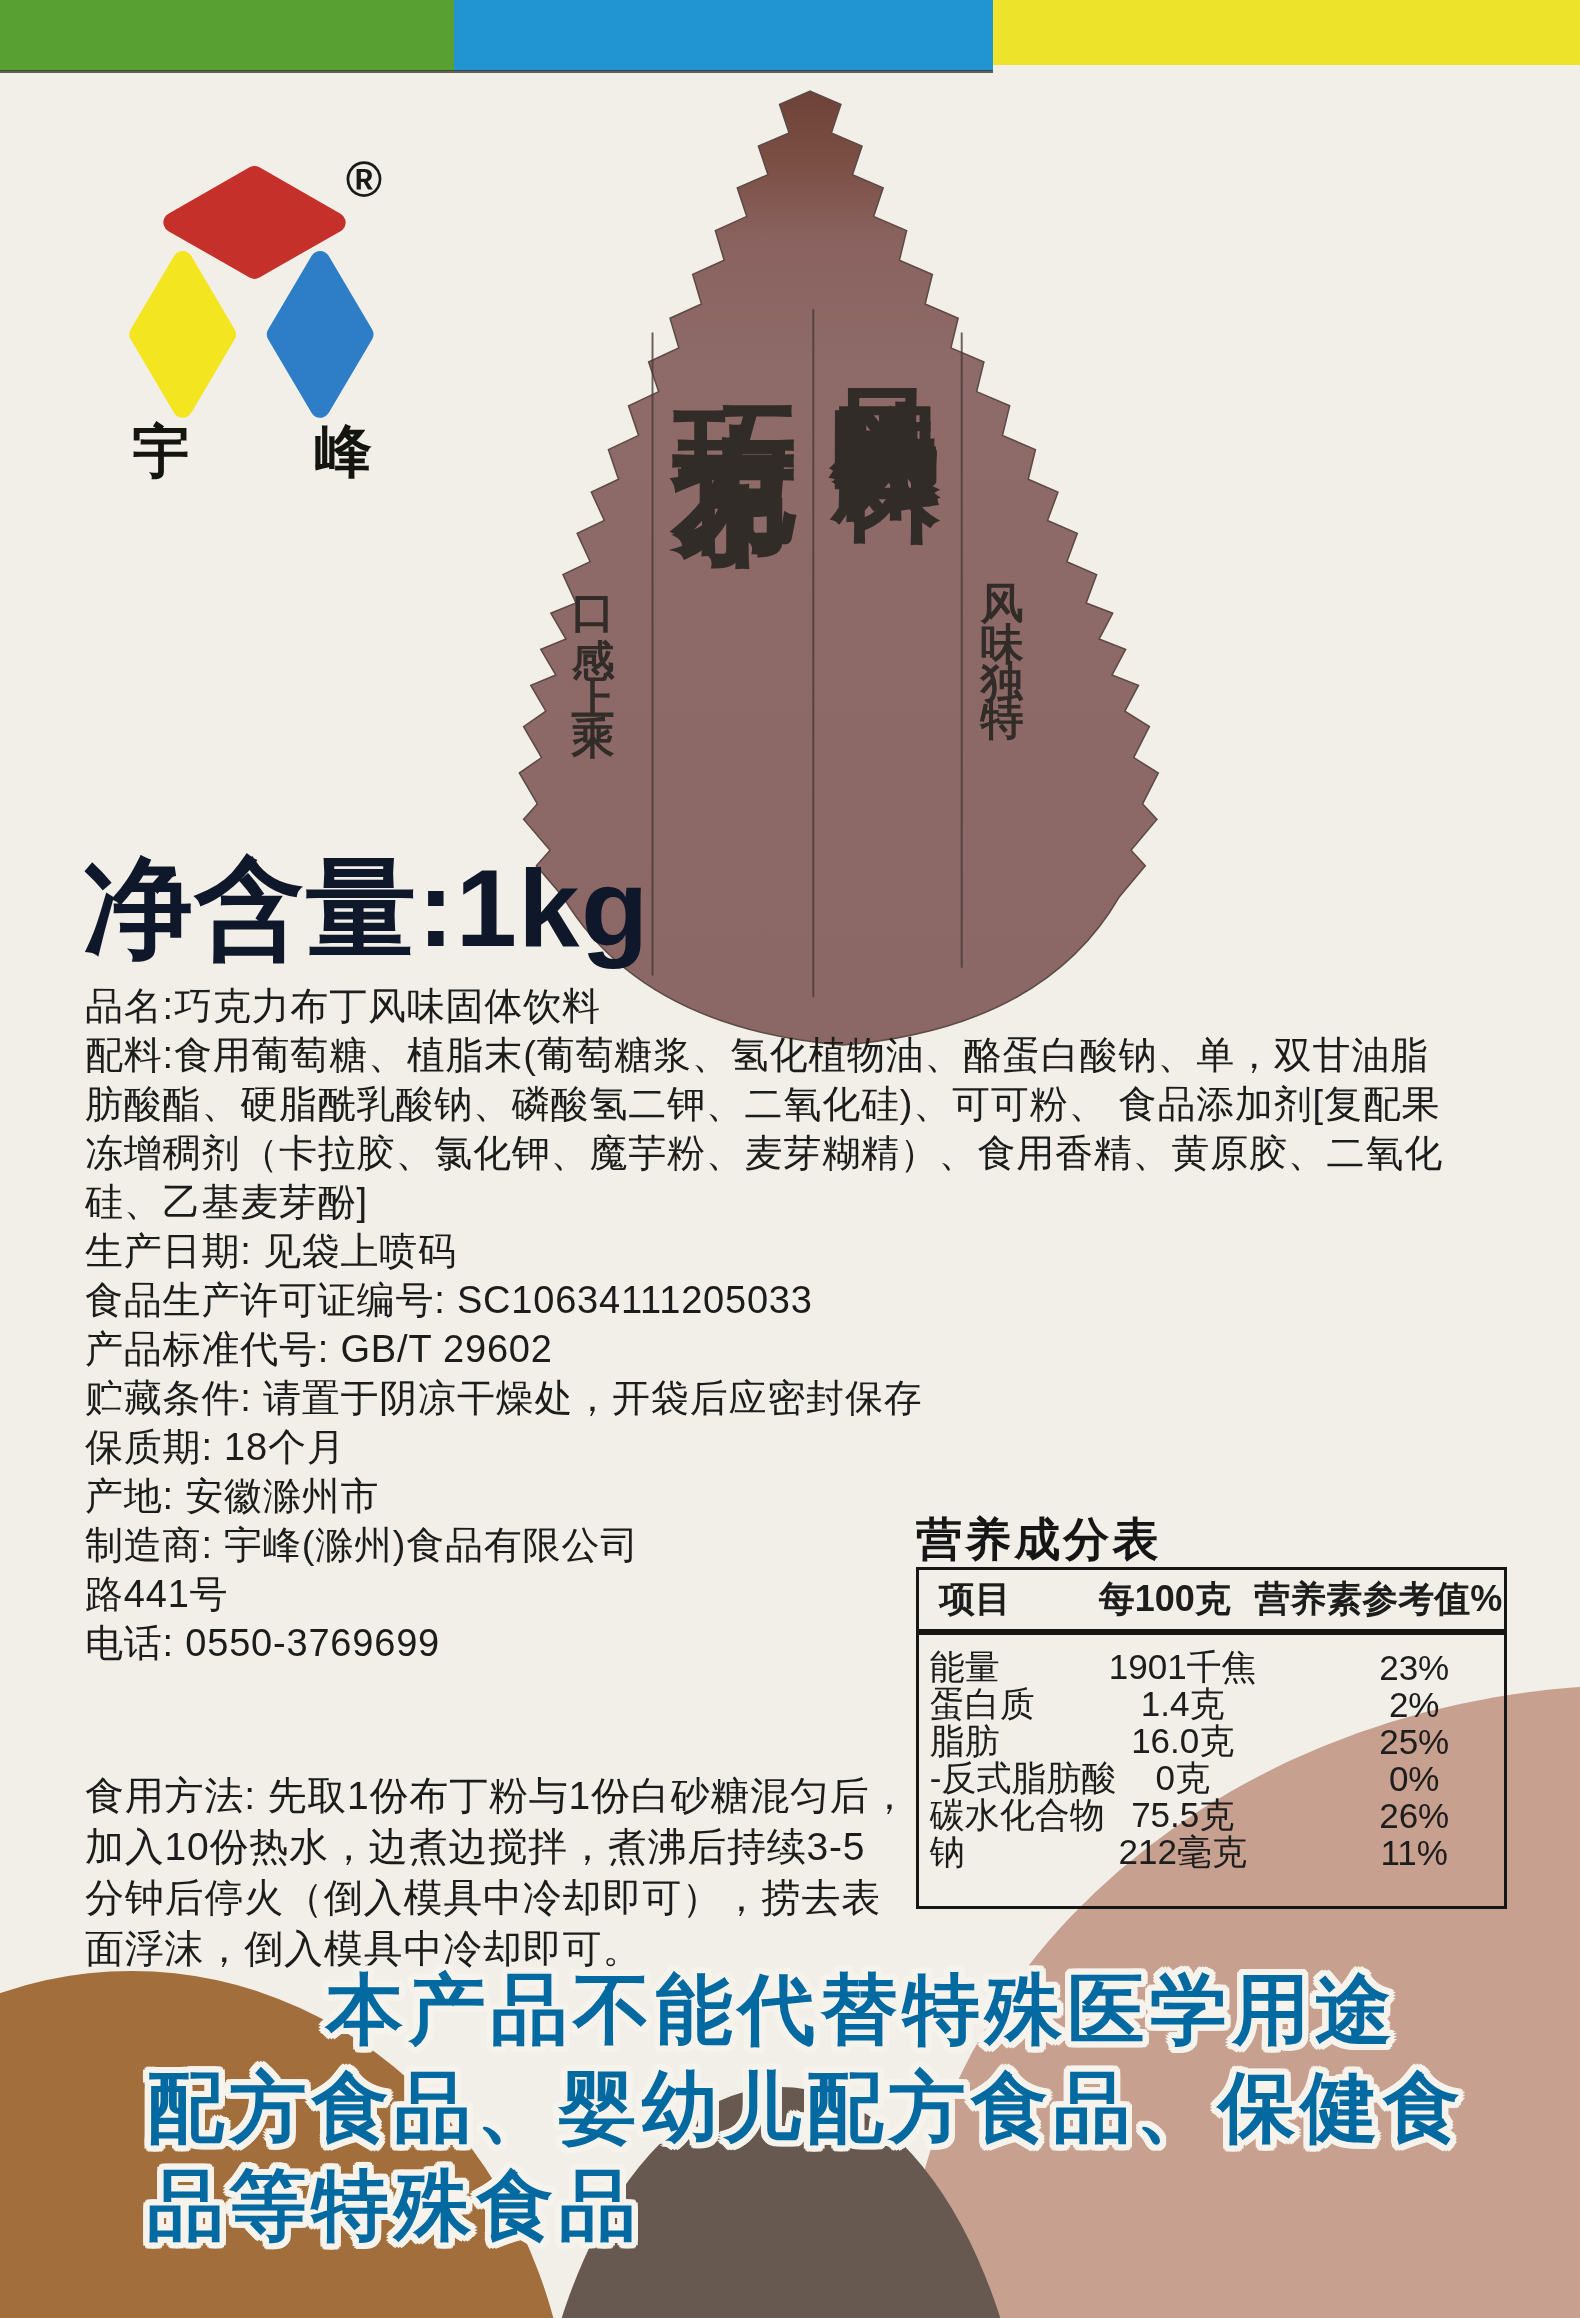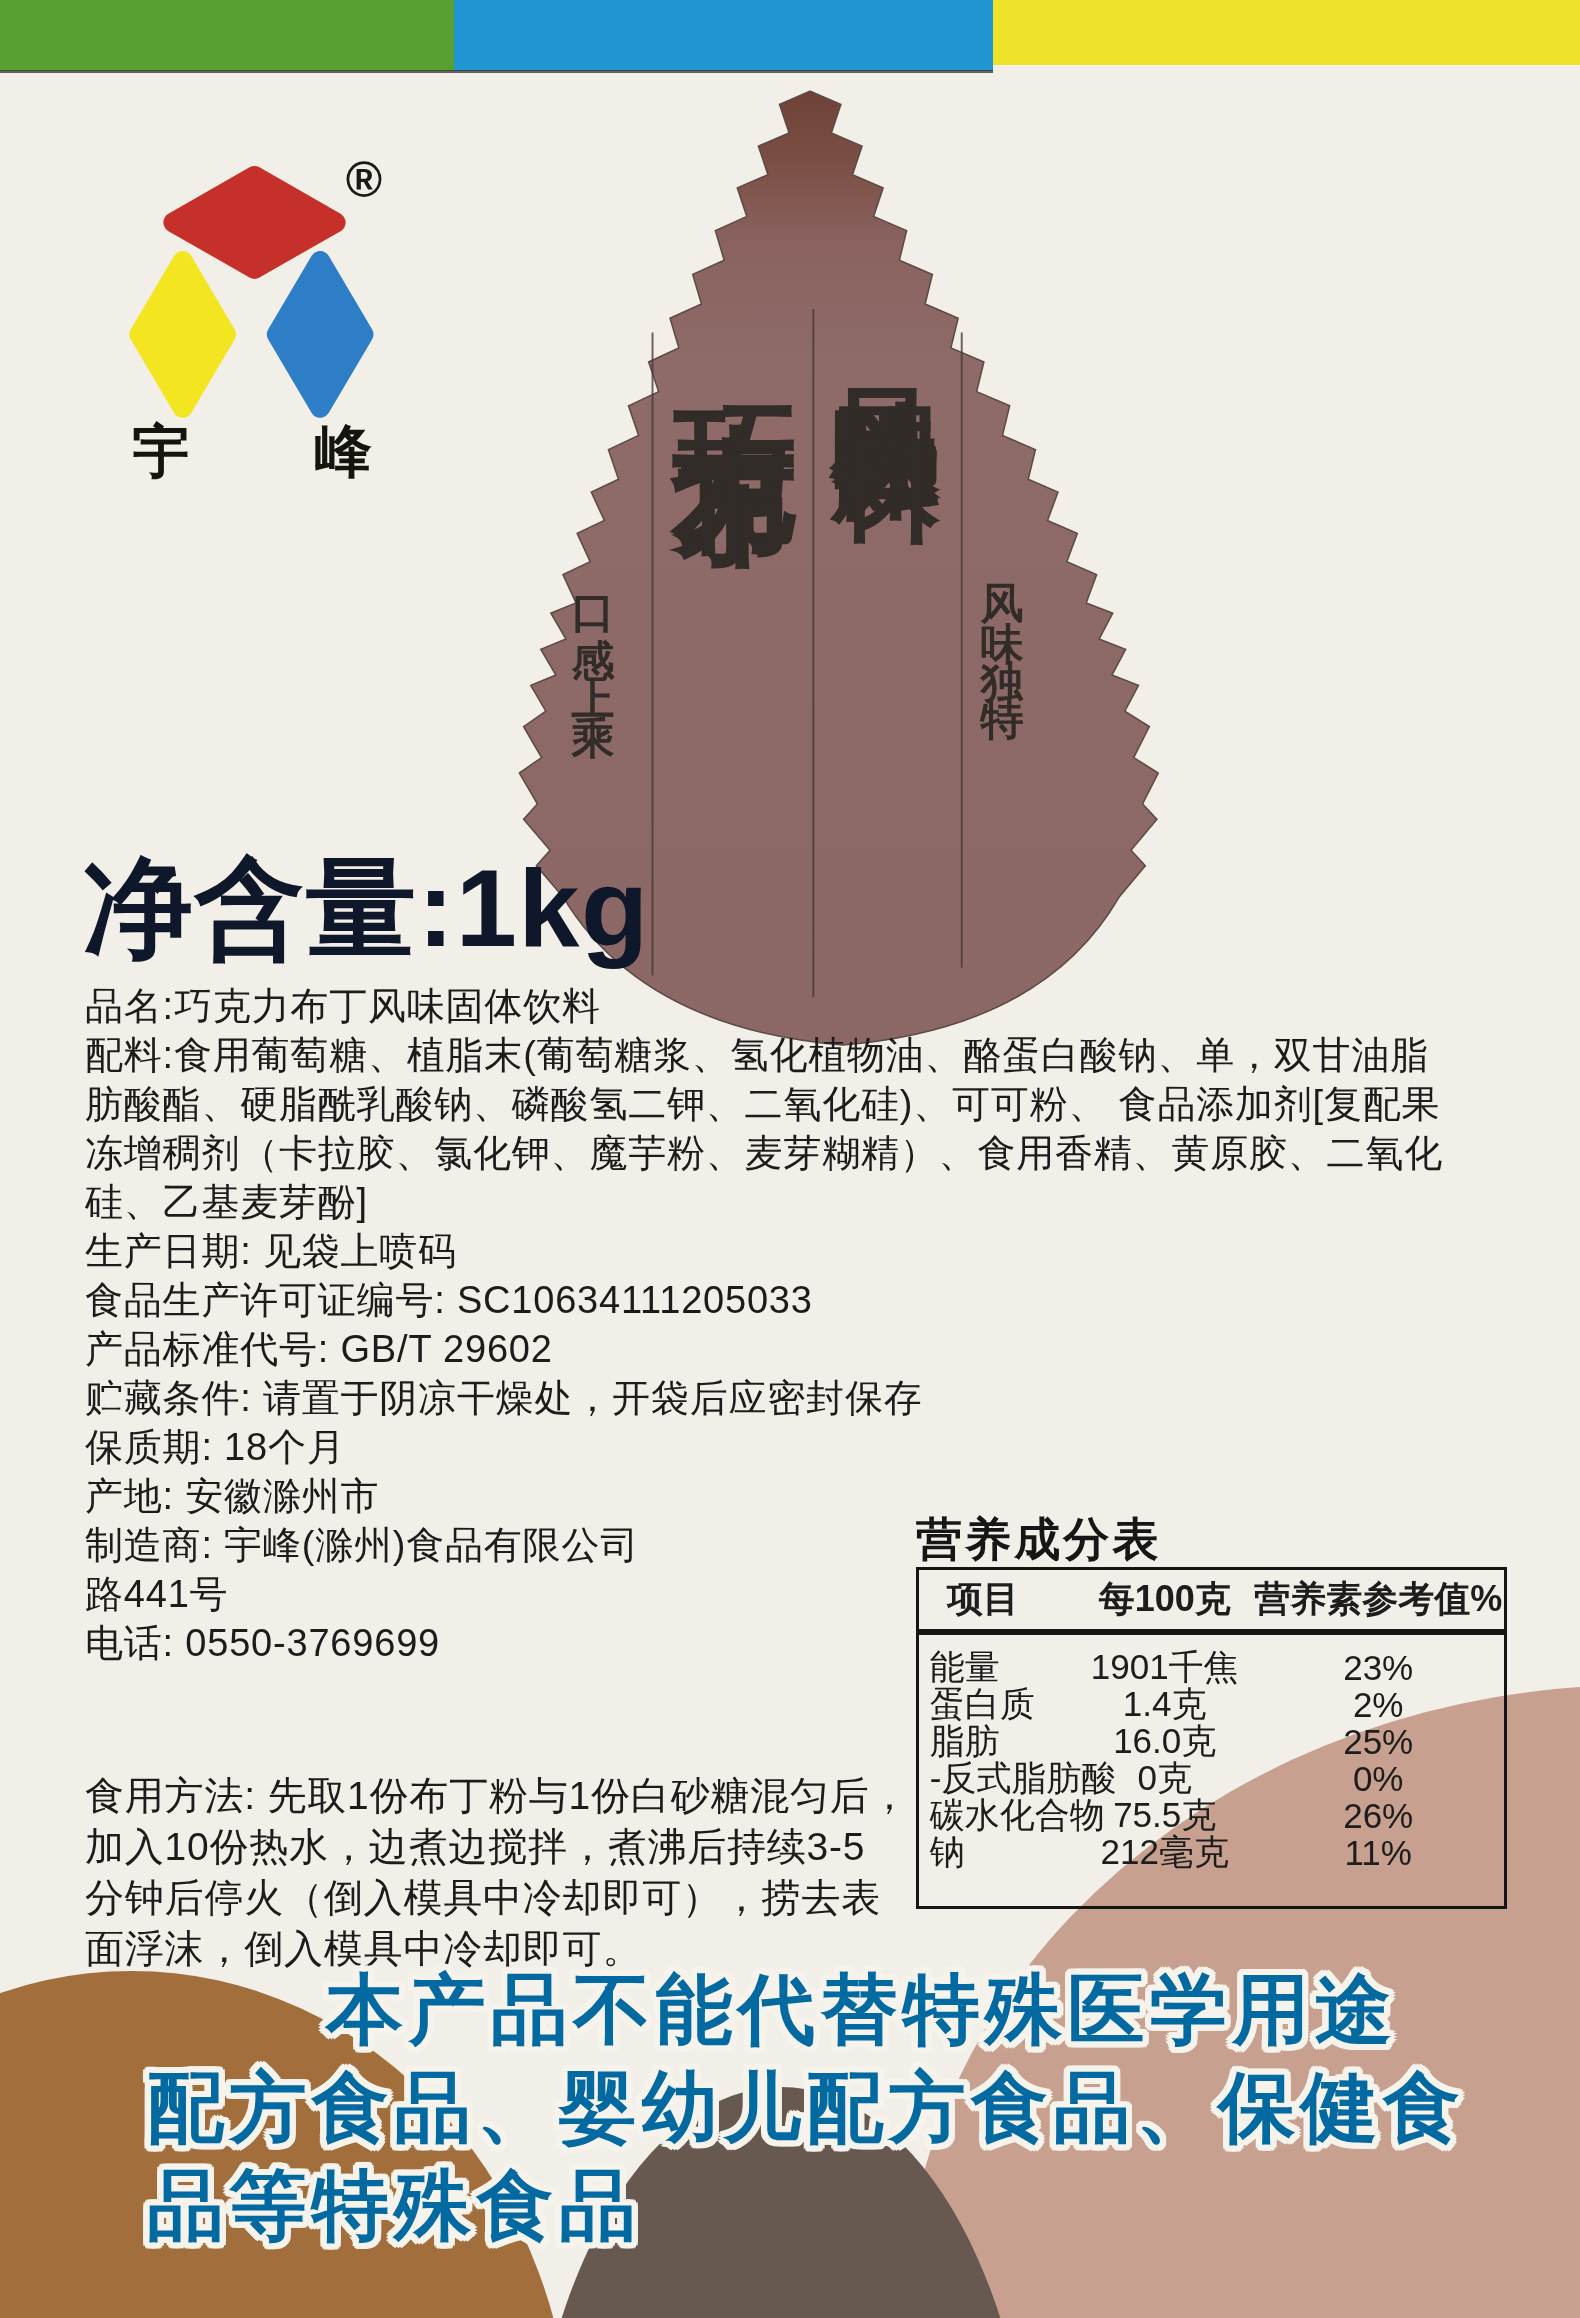--- a/index.html
+++ b/index.html
@@ -35,24 +35,24 @@
   .usage-block{top:1734px; font-size:39px; letter-spacing:0.8px;margin-top:36px;}
   .usage-block .tline{height:51px; line-height:51px; white-space:nowrap;}
   
   .nut-title{position:absolute; left:916px; top:1509px; width:591px; 
     font-size:46px; font-weight:700; letter-spacing:3.1px; color:#161616;}
   .nut-table{position:absolute; left:916px; top:1567px; width:591px; height:342px;
     border:3.9px solid #161616; box-sizing:border-box;}
   .nut-header{display:grid; grid-template-columns:27% 30% 43%; height:59px; align-items:center;
     border-bottom:6.2px solid #161616; font-weight:700; font-size:36px;}
   .nut-header span{white-space:nowrap; min-width:0;}
-  .nut-header span:nth-child(1){padding-left:28px;}
+  .nut-header span:nth-child(1){padding-left:20px;}
   .nut-header span:nth-child(2),.nut-header span:nth-child(3){text-align:center;}
   .nut-rows{padding-top:9.3px;}
-  .nut-row{display:grid; grid-template-columns:27% 30% 43%; height:37px; align-items:center; font-size:35px;}
+  .nut-row{display:grid; grid-template-columns:27% 30% 43%; height:37px; align-items:center; font-size:35px;gap:18px;}
   .nut-row span{white-space:nowrap; min-width:0;}
   .nut-row .nut-name{padding-left:10.8px;}
   .nut-row .nut-val,.nut-row .nut-pct{text-align:center;}
   
   .blob{position:absolute; border-radius:50%;}
   .blob-pink {left:904px; top:1685px; width:1468px; height:1268px; z-index:0;}
   .blob-brown{left:-309px; top:1971px; width:881px; height:974px; z-index:1;}
   .blob-dome {left:526px;  top:2087px; width:510px;  height:943px; z-index:1;}
   
   .warning-block{position:absolute; left:147px; top:1967px; z-index:3; color:#0369a1;

